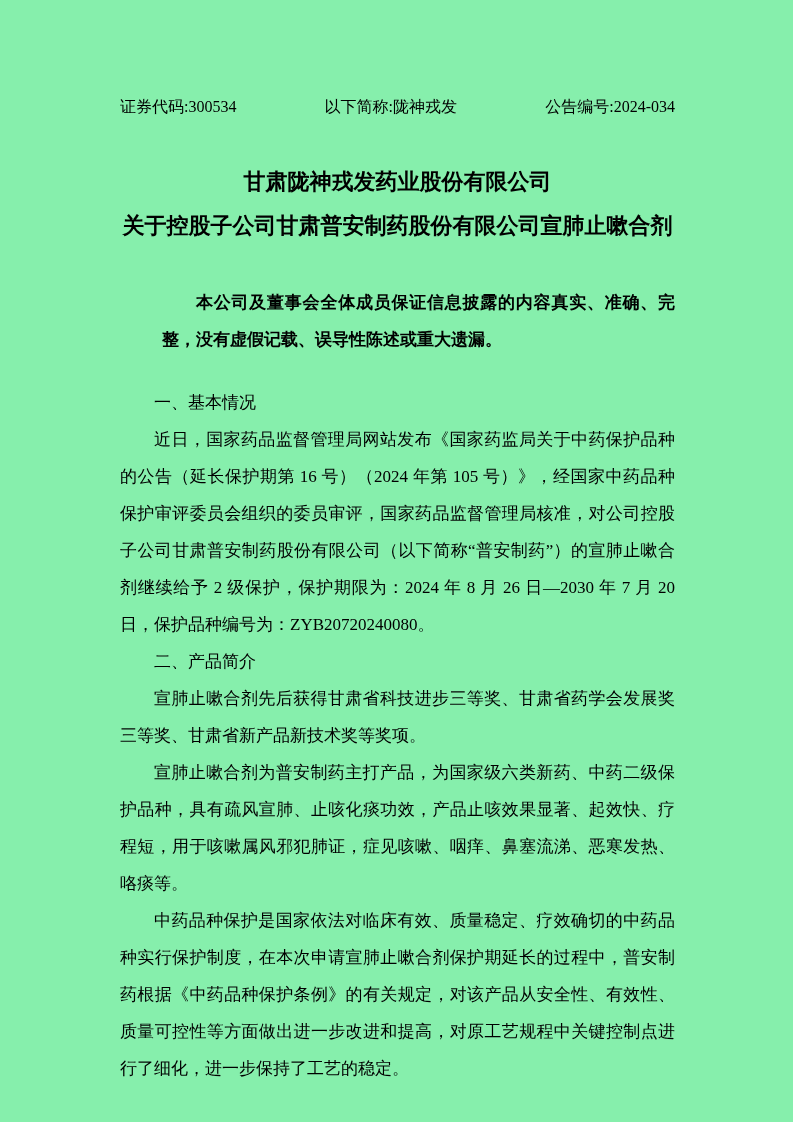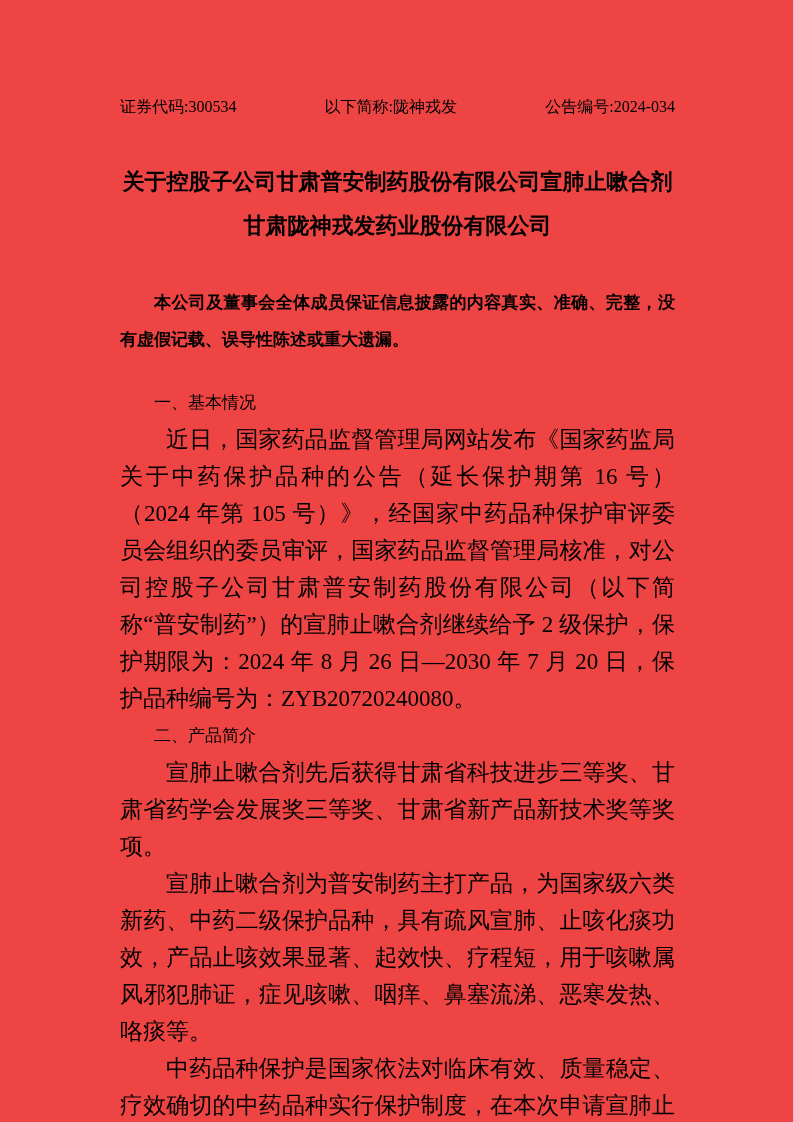--- a/index.html
+++ b/index.html
@@ -9,21 +9,21 @@
   body {
     width: 793px;
     height: 1122px;
     overflow: hidden;
     font-family: "Liberation Serif", "DejaVu Serif", serif;
     color: #000000;
   }
   .sheet {
     width: 793px;
     height: 1122px;
-    background: #ef4444;
+    background: #86efac;
     padding: 96px 118px 40px 120px;
   }
   .doc-header {
     display: flex;
     justify-content: space-between;
     align-items: baseline;
     font-size: 16px;
     line-height: 22px;
     white-space: nowrap;
   }
@@ -36,51 +36,52 @@
     font-weight: bold;
     line-height: 44px;
   }
   .declaration {
     margin-top: 36px;
     font-size: 17px;
     font-weight: bold;
     line-height: 37px;
     text-align: justify;
     text-indent: 2em;
+    margin-left: 42px;
   }
   .section-heading {
     font-size: 17px;
     font-weight: normal;
     line-height: 37px;
     text-indent: 2em;
   }
   .section-heading.first {
     margin-top: 26px;
   }
   .body-para {
-    font-size: 23px;
+    font-size: 17px;
     line-height: 37px;
     text-align: justify;
     text-indent: 2em;
   }
 </style>
 </head>
 <body>
 
 <div class="sheet">
 
   <div class="doc-header">
     <span>证券代码:300534</span>
     <span>以下简称:陇神戎发</span>
     <span>公告编号:2024-034</span>
   </div>
 
   <div class="title-block">
+    <div class="title-line">甘肃陇神戎发药业股份有限公司</div>
     <div class="title-line">关于控股子公司甘肃普安制药股份有限公司宣肺止嗽合剂</div>
-    <div class="title-line">甘肃陇神戎发药业股份有限公司</div>
   </div>
 
   <p class="declaration">本公司及董事会全体成员保证信息披露的内容真实、准确、完整，没有虚假记载、误导性陈述或重大遗漏。</p>
 
   <div>
     <div class="section-heading first">一、基本情况</div>
     <p class="body-para">近日，国家药品监督管理局网站发布《国家药监局关于中药保护品种的公告（延长保护期第 16 号）（2024 年第 105 号）》，经国家中药品种保护审评委员会组织的委员审评，国家药品监督管理局核准，对公司控股子公司甘肃普安制药股份有限公司（以下简称“普安制药”）的宣肺止嗽合剂继续给予 2 级保护，保护期限为：2024 年 8 月 26 日—2030 年 7 月 20 日，保护品种编号为：ZYB20720240080。</p>
   </div>
 
   <div>

